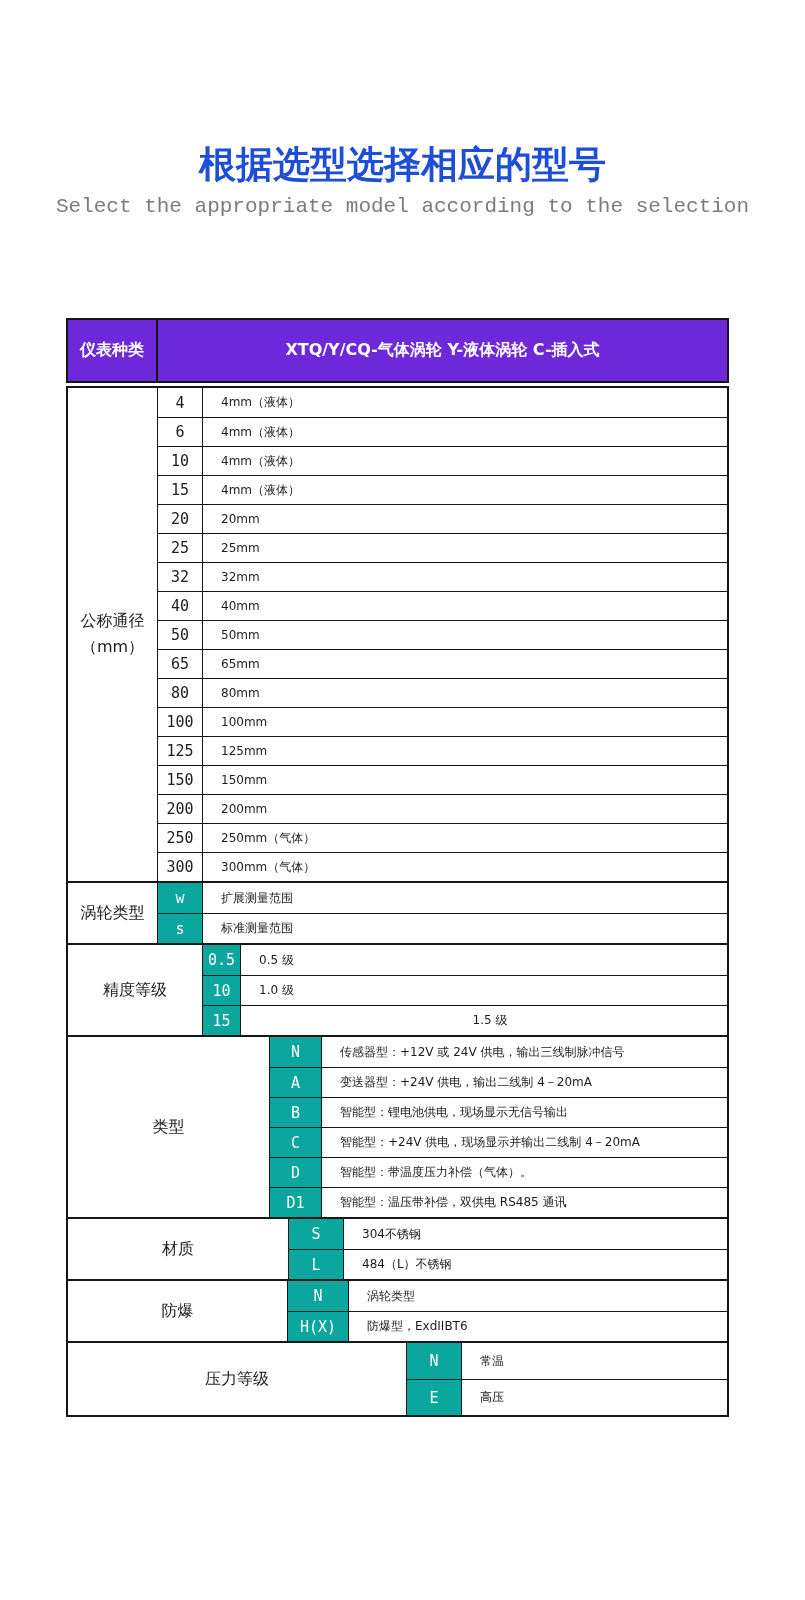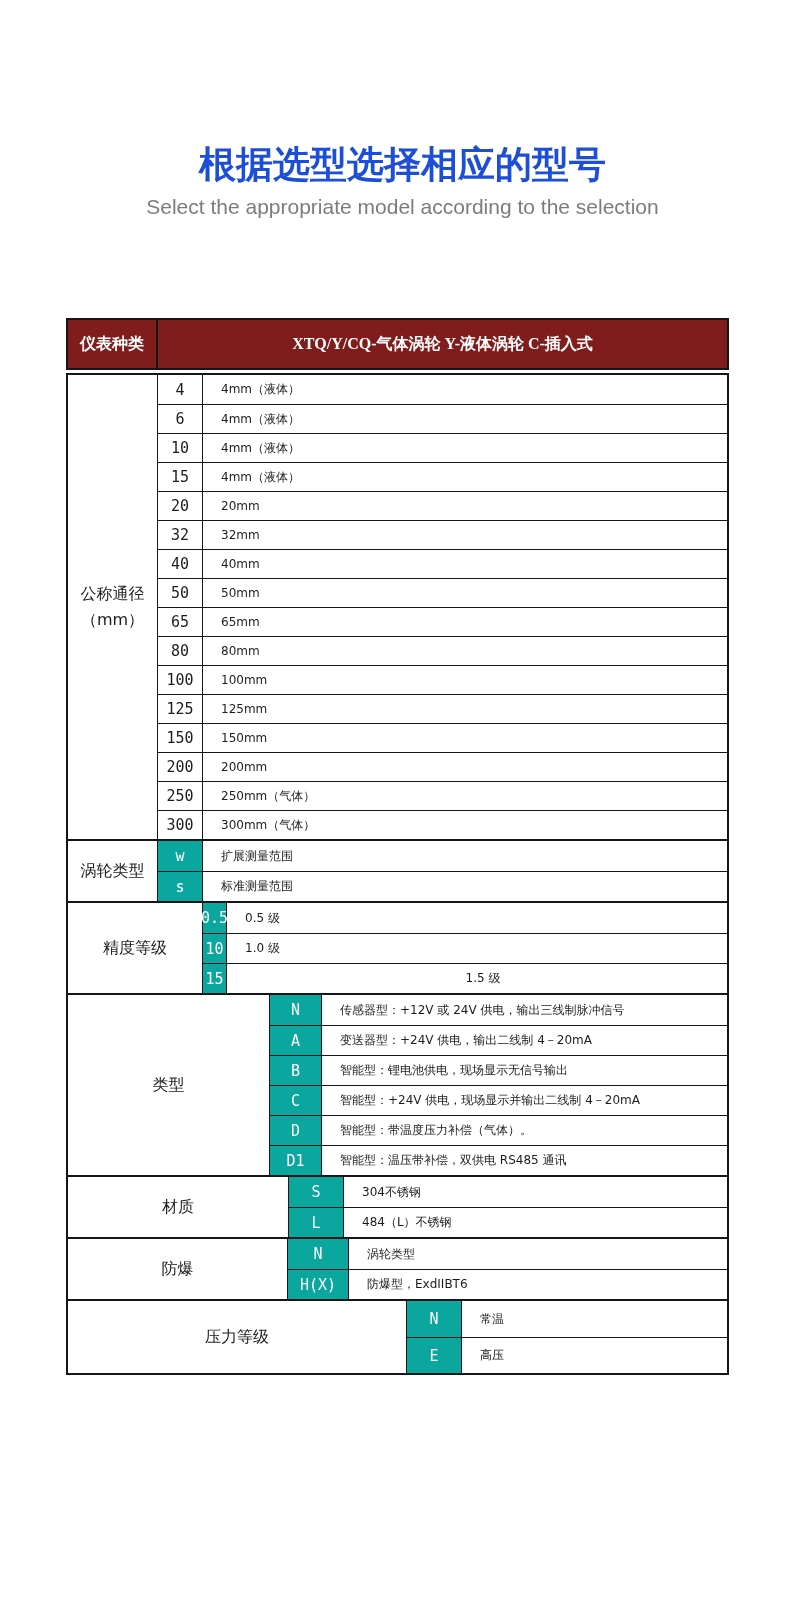--- a/index.html
+++ b/index.html
@@ -2,25 +2,25 @@
 <html><head>
 <meta charset="utf-8">
 <style>
   html,body{margin:0;padding:0;}
   body{
     width:805px;height:1600px;background:#ffffff;position:relative;
     font-family:"DejaVu Sans",sans-serif;color:#1c1c1c;
   }
   .title-block{position:absolute;top:142px;left:0;width:805px;text-align:center;}
   .main-title{margin:0;font-size:37px;font-weight:bold;color:#1d4ed8;line-height:1.25;}
-  .sub-title{margin:7px 0 0 0;font-size:21px;color:#7c7c7c;font-family:Liberation Sans, sans-serif;}
+  .sub-title{margin:7px 0 0 0;font-size:21px;color:#7c7c7c;font-family:Liberation Mono, monospace;}
 
   .sel-table{position:absolute;left:66px;top:318px;width:663px;}
-  .thead{display:flex;height:52px;background:#7f1d1d;border:2px solid #161616;
-         box-sizing:border-box;color:#ffffff;font-weight:bold;font-family:Liberation Serif, serif;}
+  .thead{display:flex;height:65px;background:#6d28d9;border:2px solid #161616;
+         box-sizing:border-box;color:#ffffff;font-weight:bold;}
   .th-cat{width:90px;border-right:2px solid #161616;display:flex;align-items:center;
           justify-content:center;font-size:16px;box-sizing:border-box;}
   .th-main{flex:1;display:flex;align-items:center;justify-content:center;font-size:16px;}
 
   .tbody{margin-top:3px;border:2px solid #161616;box-sizing:border-box;background:#fff;}
   .sec{display:flex;border-top:2px solid #161616;}
   .sec:first-child{border-top:none;}
   .cat{box-sizing:border-box;border-right:1px solid #161616;display:flex;flex-direction:column;
        align-items:center;justify-content:center;font-size:16px;gap:5px;}
   .rows{flex:1;display:flex;flex-direction:column;}
@@ -29,21 +29,21 @@
   .code{box-sizing:border-box;border-right:1px solid #161616;display:flex;align-items:center;
         justify-content:center;font-size:15px;
         font-family:"DejaVu Sans Mono","DejaVu Sans",monospace;}
   .code.teal{background:#0ba79f;color:#ffffff;}
   .desc{flex:1;display:flex;align-items:center;padding-left:18px;font-size:12px;
         box-sizing:border-box;white-space:nowrap;overflow:hidden;}
   .desc.center{justify-content:center;padding-left:12px;}
 
   .s1 .cat{width:90px}  .s1 .code{width:45px}  .s1 .row{height:29px}
   .s2 .cat{width:90px}  .s2 .code{width:45px}
-  .s3 .cat{width:135px} .s3 .code{width:24px}
+  .s3 .cat{width:135px} .s3 .code{width:38px}
   .s4 .cat{width:202px} .s4 .code{width:52px}
   .s5 .cat{width:221px} .s5 .code{width:55px}
   .s6 .cat{width:220px} .s6 .code{width:61px}
   .s7 .cat{width:339px} .s7 .code{width:55px}  .s7 .row{height:36px}
 </style>
 </head>
 <body>
 
 <div class="title-block">
   <h1 class="main-title">根据选型选择相应的型号</h1>
@@ -79,20 +79,24 @@
           </div>
         <div class="row">
             <div class="code">15</div>
             <div class="desc">4mm（液体）</div>
           </div>
         <div class="row">
             <div class="code">20</div>
             <div class="desc">20mm</div>
           </div>
         <div class="row">
+            <div class="code">25</div>
+            <div class="desc">25mm</div>
+          </div>
+        <div class="row">
             <div class="code">32</div>
             <div class="desc">32mm</div>
           </div>
         <div class="row">
             <div class="code">40</div>
             <div class="desc">40mm</div>
           </div>
         <div class="row">
             <div class="code">50</div>
             <div class="desc">50mm</div>

